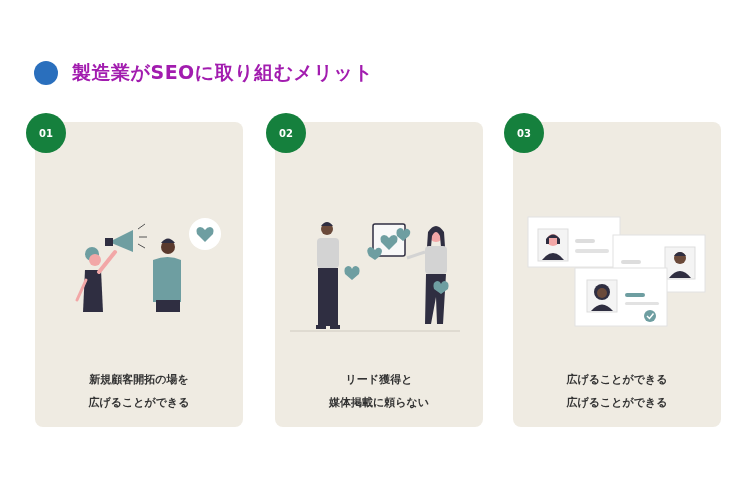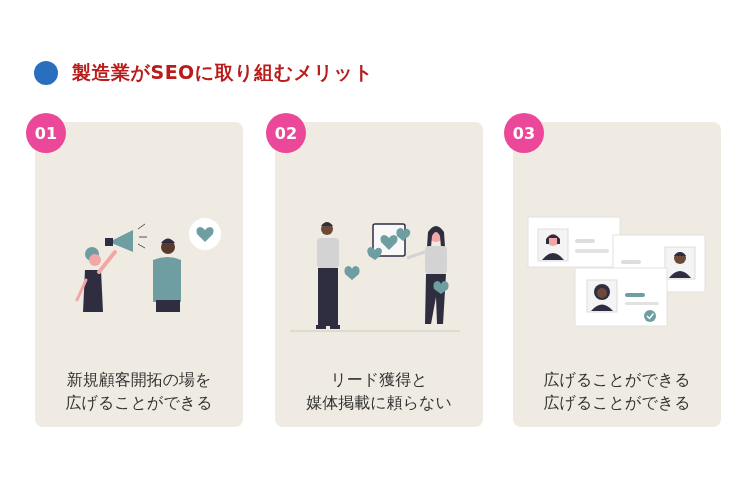--- a/index.html
+++ b/index.html
@@ -1,23 +1,23 @@
 <!DOCTYPE html>
 <html><head>
 <meta charset="utf-8">
 <style>
   html,body{margin:0;padding:0;background:#ffffff;}
   body{width:750px;height:480px;position:relative;overflow:hidden;font-family:"DejaVu Sans","Liberation Sans",sans-serif;color:#333;}
   .heading{position:absolute;left:34px;top:60px;display:flex;align-items:center;gap:14px;}
   .dot{width:24px;height:24px;border-radius:50%;background:#2a6fbd;}
-  .title{font-size:19px;font-weight:bold;color:#b91c1c;letter-spacing:0.5px;}
+  .title{font-size:19px;font-weight:bold;color:#a21caf;letter-spacing:0.5px;}
   .card{position:absolute;top:122px;width:208px;height:305px;background:#efebe2;border-radius:8px;}
-  .badge{position:absolute;width:40px;height:40px;border-radius:50%;background:#ec4899;color:#fff;font-size:16px;font-weight:bold;display:flex;align-items:center;justify-content:center;top:113px;}
+  .badge{position:absolute;width:40px;height:40px;border-radius:50%;background:#15803d;color:#fff;font-size:10px;font-weight:bold;display:flex;align-items:center;justify-content:center;top:113px;}
   .illus{position:absolute;left:0;top:80px;width:208px;height:140px;}
-  .caption{position:absolute;left:0;width:208px;top:246px;text-align:center;font-size:16px;font-weight:normal;color:#333;line-height:23px;}
+  .caption{position:absolute;left:0;width:208px;top:246px;text-align:center;font-size:11px;font-weight:bold;color:#333;line-height:23px;}
 </style>
 </head>
 <body>
 
 <div class="heading">
   <span class="dot"></span>
   <span class="title">製造業がSEOに取り組むメリット</span>
 </div>
 
 <div class="card" style="left:35px;">

